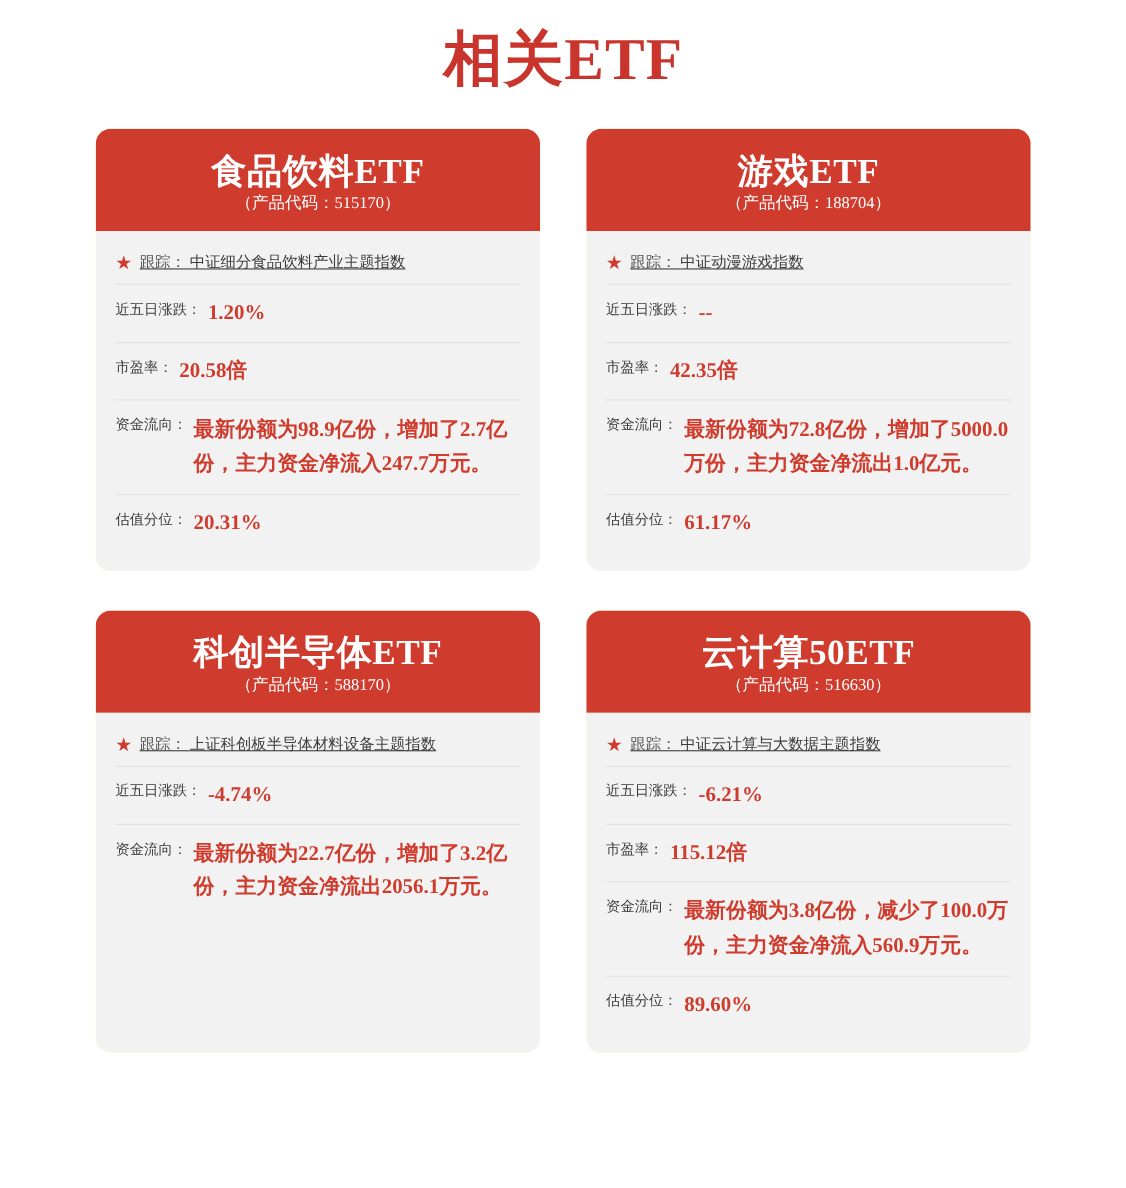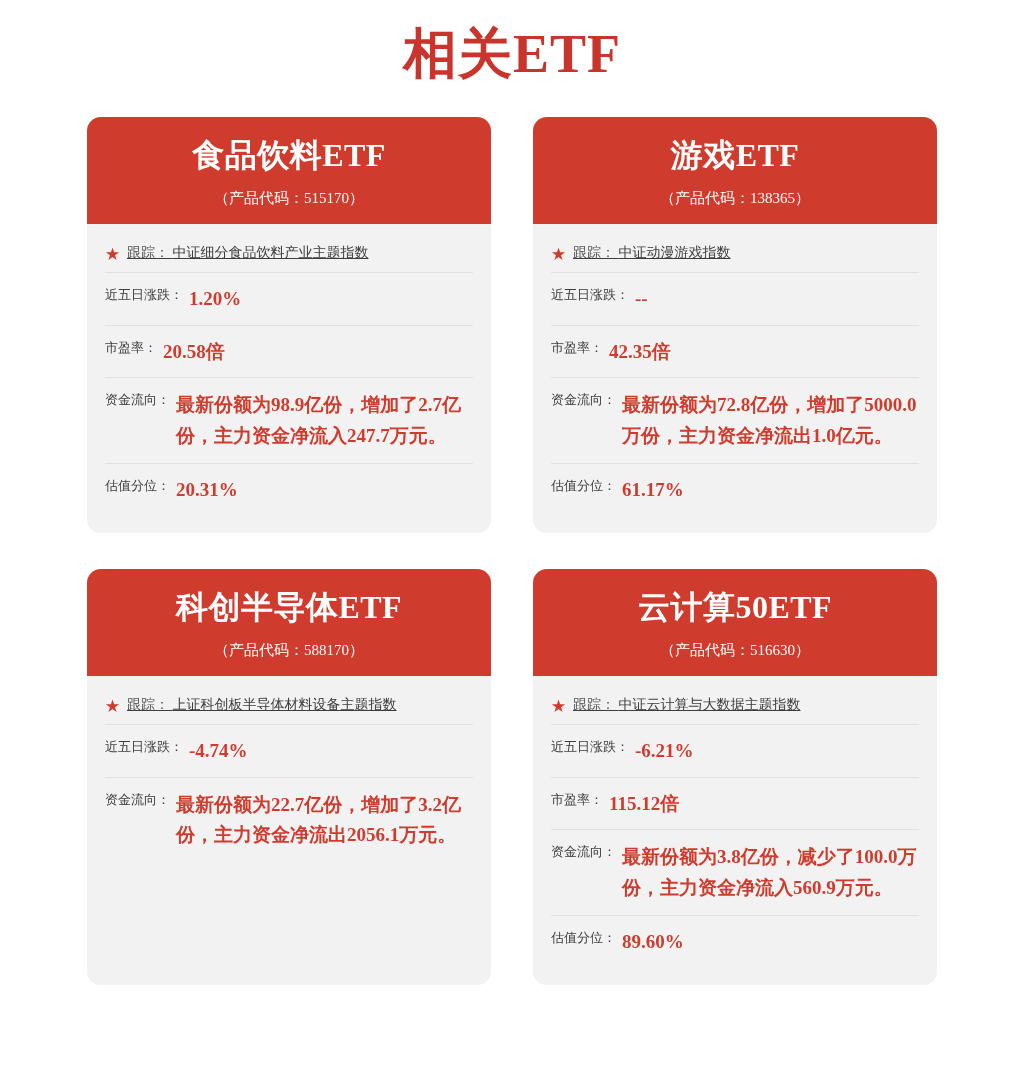--- a/index.html
+++ b/index.html
@@ -47,21 +47,20 @@
     text-align: center;
   }
   .card-head .name {
     font-size: 32px;
     font-weight: bold;
     line-height: 1.25;
     letter-spacing: 0.5px;
   }
   .card-head .code {
     font-size: 15px;
-    margin-top: 14px;
     font-weight: normal;
   }
   .card-body {
     background: #f2f2f2;
     padding: 14px 18px 18px 18px;
     flex: 1;
   }
   .track-row {
     display: flex;
     align-items: flex-start;
@@ -146,21 +145,21 @@
         <div class="row">
           <span class="label">估值分位：</span>
           <span class="value">20.31%</span>
         </div>
       </div>
     </div>
 
     <div class="card">
       <div class="card-head">
         <div class="name">游戏ETF</div>
-        <div class="code">（产品代码：138365）</div>
+        <div class="code">（产品代码：188704）</div>
       </div>
       <div class="card-body">
         <div class="track-row">
           <span class="star-icon">★</span>
           <span class="track-text">
             <span class="lab">跟踪：</span>
             <span>中证动漫游戏指数</span>
           </span>
         </div>
         <div class="row">

